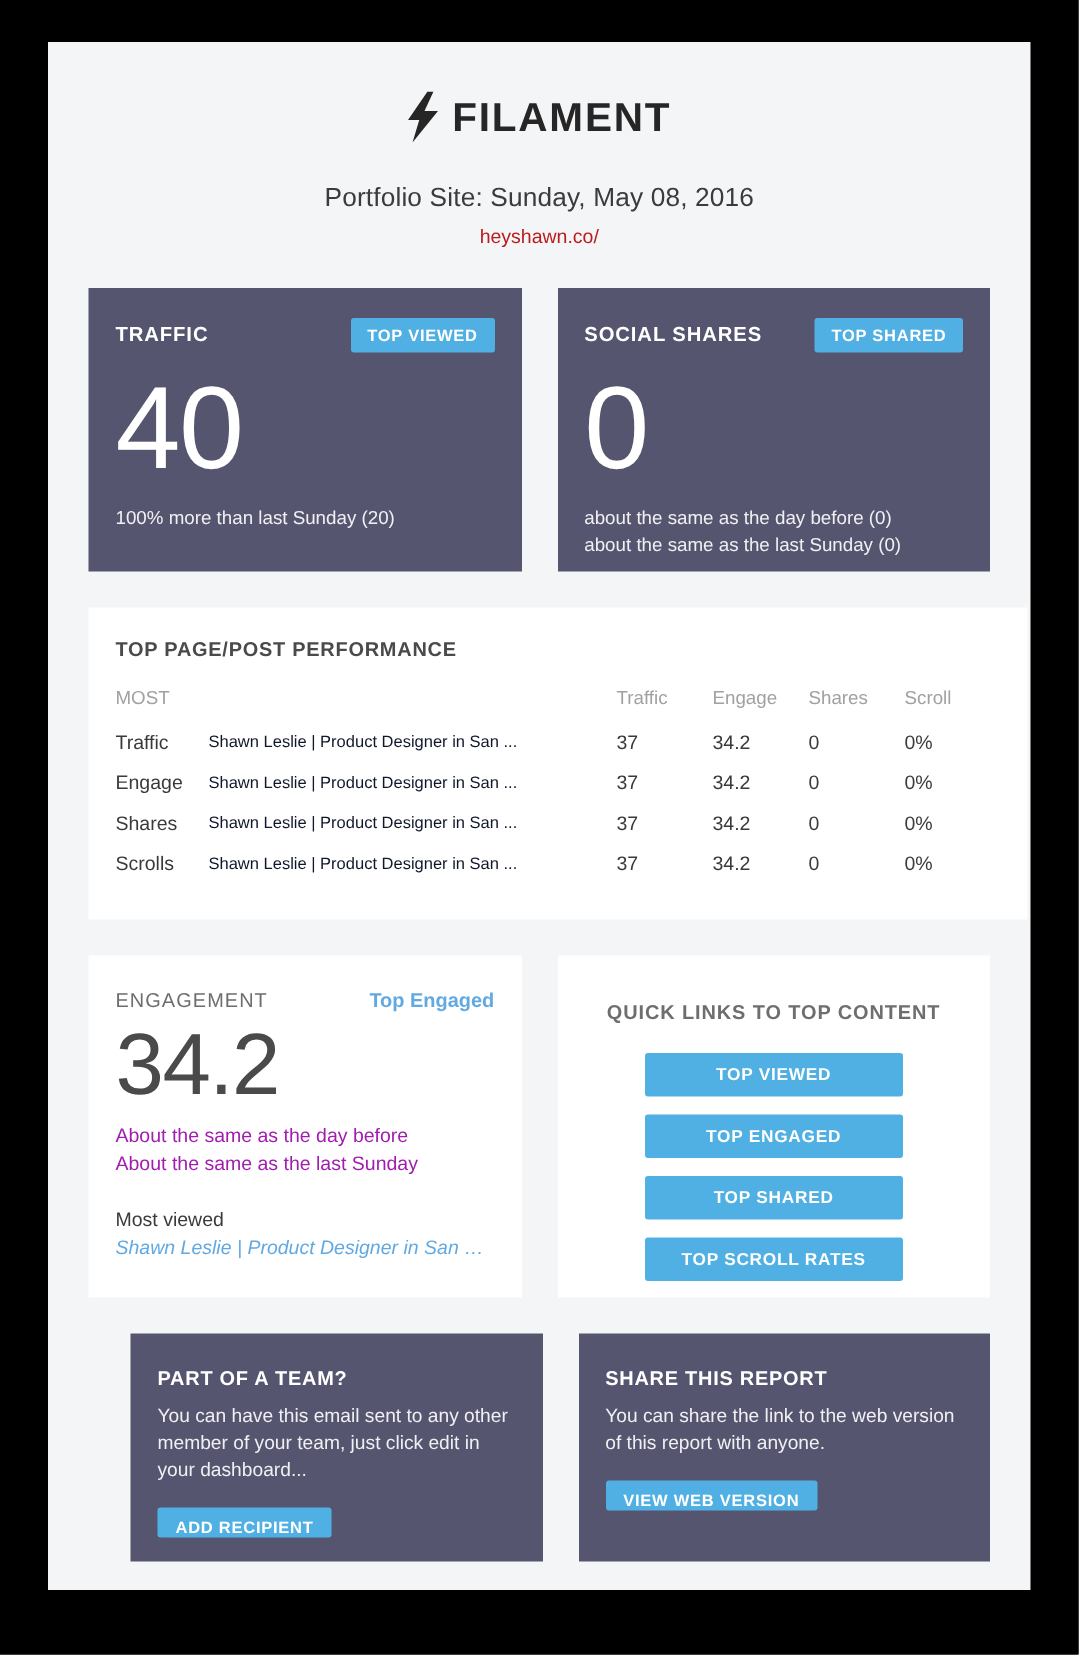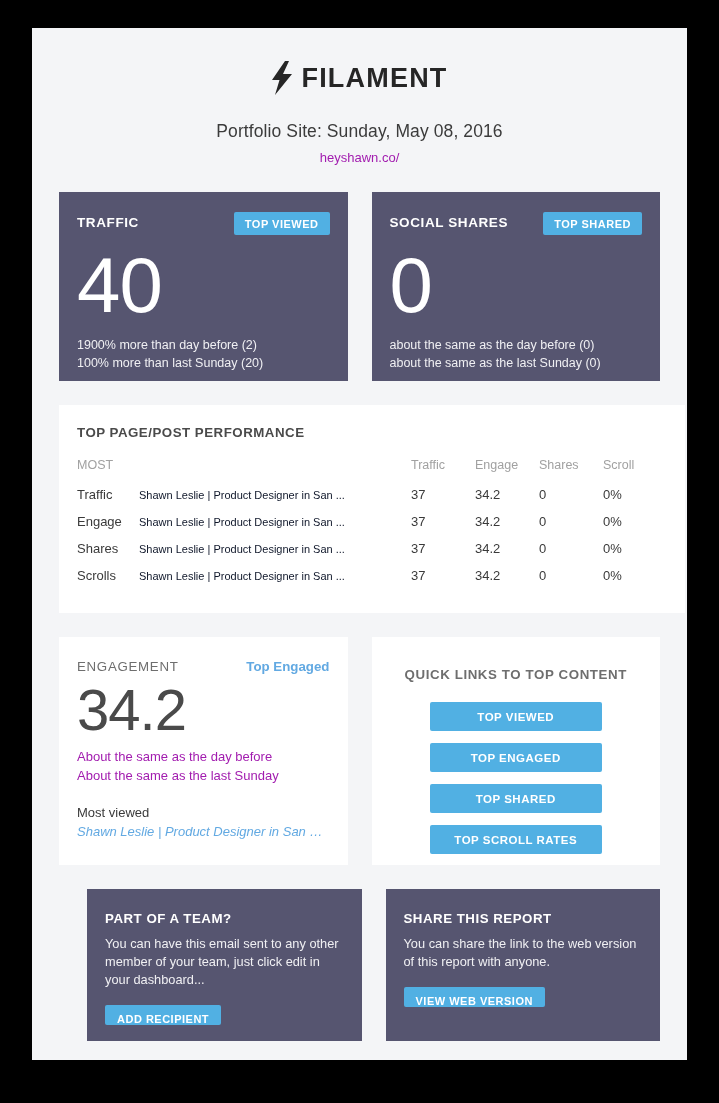--- a/index.html
+++ b/index.html
@@ -50,21 +50,21 @@
   }
   .report-title {
     margin-top: 21px;
     font-size: 17.5px;
     color: #3b3b3b;
     letter-spacing: 0.1px;
   }
   .report-url {
     margin-top: 8px;
     font-size: 13px;
-    color: #a21caf;
+    color: #b91c1c;
   }
 
   
   .row {
     display: flex;
     gap: 24px;
     padding: 0 27px;
   }
   .card {
     flex: 1 1 0;
@@ -315,21 +315,20 @@
 
   <div class="row row-stats">
 
     <div class="card dark stat-card">
       <div class="stat-head">
         <span class="stat-label">TRAFFIC</span>
         <button class="btn-blue">TOP VIEWED</button>
       </div>
       <div class="stat-number">40</div>
       <div class="stat-sub">
-        <div>1900% more than day before (2)</div>
         <div>100% more than last Sunday (20)</div>
       </div>
     </div>
 
     <div class="card dark stat-card">
       <div class="stat-head">
         <span class="stat-label">SOCIAL SHARES</span>
         <button class="btn-blue">TOP SHARED</button>
       </div>
       <div class="stat-number">0</div>

